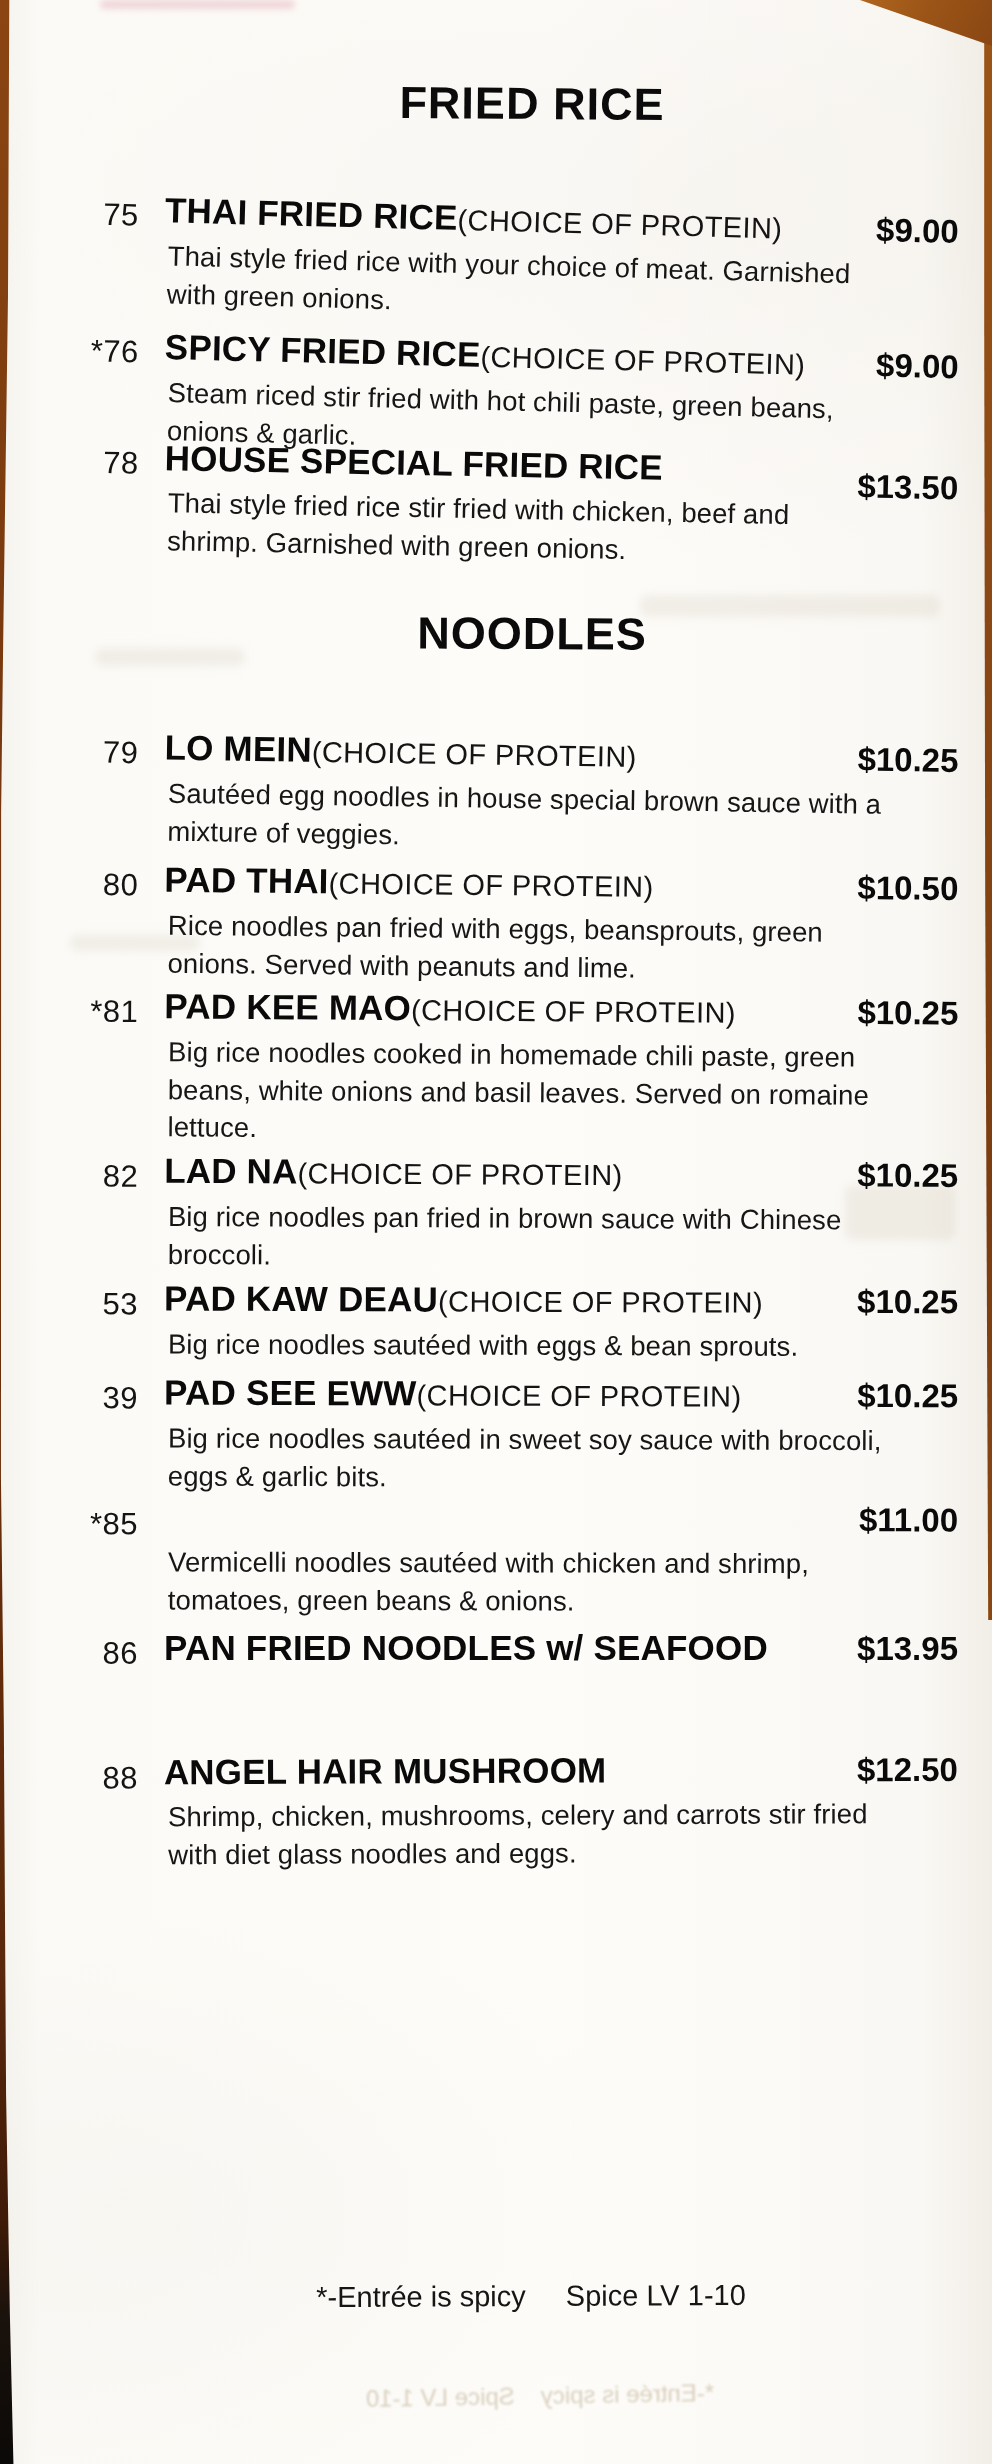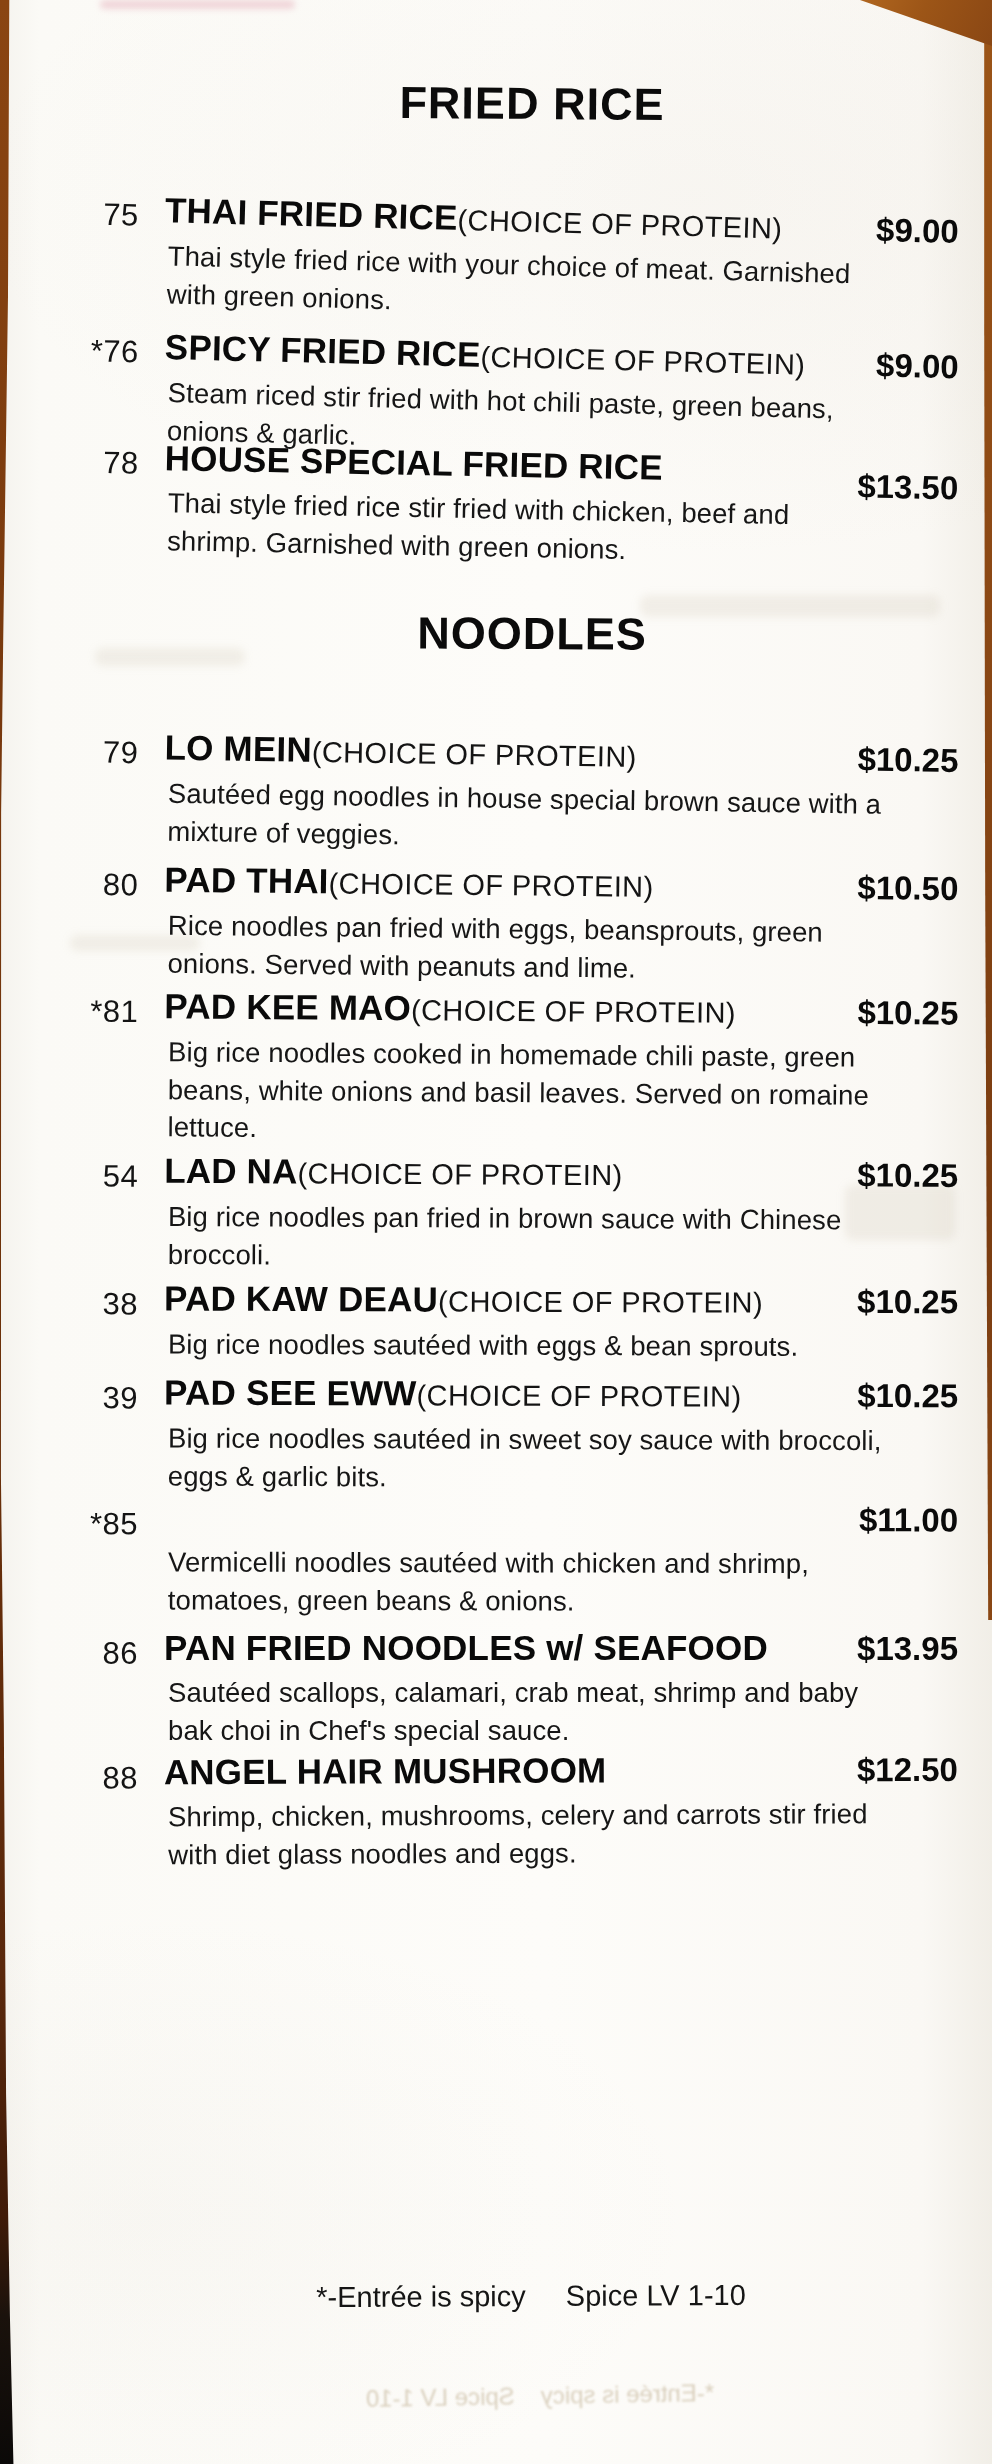--- a/index.html
+++ b/index.html
@@ -187,32 +187,32 @@
             <span class="inote">(CHOICE OF PROTEIN)</span>
             <span class="price">$10.25</span>
           </div>
           <div class="desc">Big rice noodles cooked in homemade chili paste, green
 beans, white onions and basil leaves. Served on romaine
 lettuce.</div>
         </div>
 
         <div class="item">
           <div class="row">
-            <span class="num">54</span>
+            <span class="num">82</span>
             <span class="iname">LAD NA</span>
             <span class="inote">(CHOICE OF PROTEIN)</span>
             <span class="price">$10.25</span>
           </div>
           <div class="desc">Big rice noodles pan fried in brown sauce with Chinese
 broccoli.</div>
         </div>
 
         <div class="item">
           <div class="row">
-            <span class="num">38</span>
+            <span class="num">53</span>
             <span class="iname">PAD KAW DEAU</span>
             <span class="inote">(CHOICE OF PROTEIN)</span>
             <span class="price">$10.25</span>
           </div>
           <div class="desc">Big rice noodles sautéed with eggs &amp; bean sprouts.</div>
         </div>
 
         <div class="item">
           <div class="row">
             <span class="num">39</span>
@@ -234,22 +234,20 @@
 tomatoes, green beans &amp; onions.</div>
         </div>
 
         <div class="item">
           <div class="row">
             <span class="num">86</span>
             <span class="iname">PAN FRIED NOODLES w/ SEAFOOD</span>
             <span class="inote"></span>
             <span class="price">$13.95</span>
           </div>
-          <div class="desc">Sautéed scallops, calamari, crab meat, shrimp and baby
-bak choi in Chef's special sauce.</div>
         </div>
 
         <div class="item">
           <div class="row">
             <span class="num">88</span>
             <span class="iname">ANGEL HAIR MUSHROOM</span>
             <span class="inote"></span>
             <span class="price">$12.50</span>
           </div>
           <div class="desc">Shrimp, chicken, mushrooms, celery and carrots stir fried

